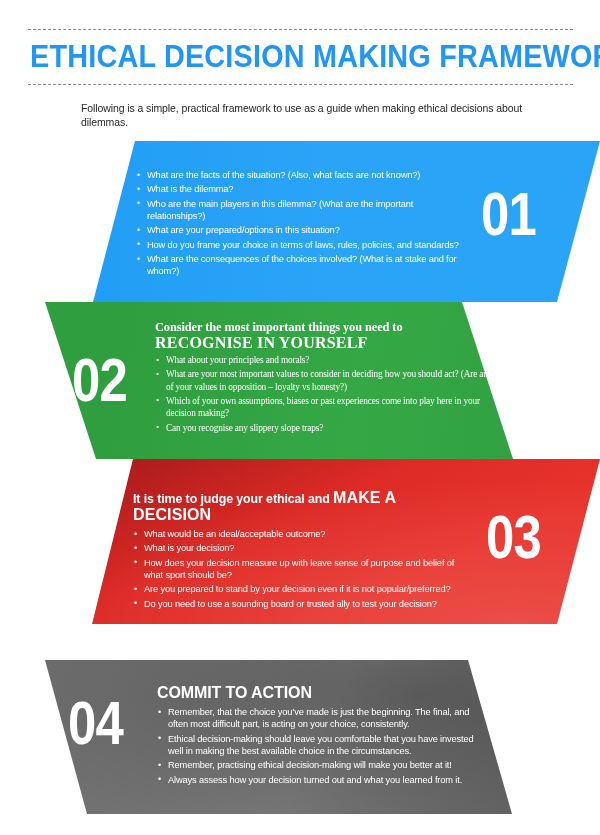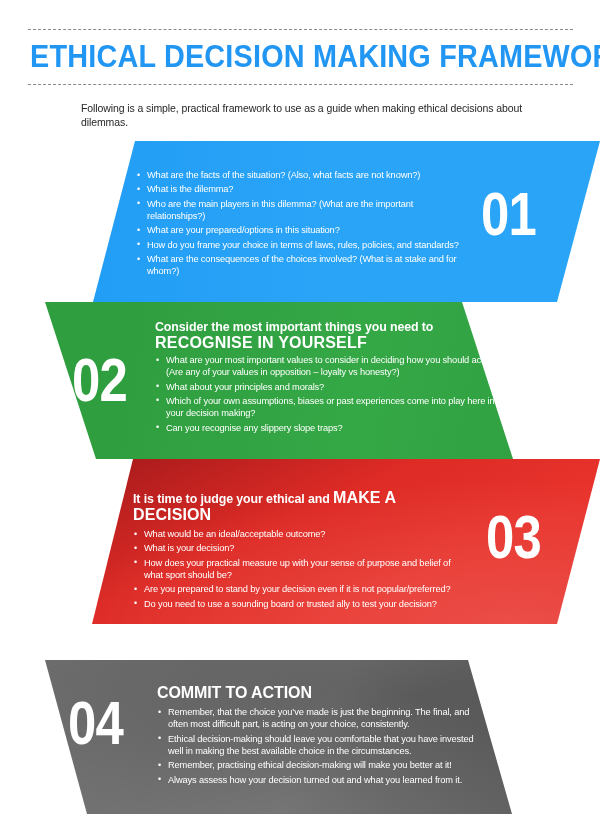--- a/index.html
+++ b/index.html
@@ -139,21 +139,21 @@
   
   #step-2 {
     top: 302px;
     height: 157px;
   }
   #step-2 .step-shape {
     background: linear-gradient(100deg, #2f9e3f 0%, #2f9e3f 22%, #35a846 60%, #2f9e3f 100%);
     clip-path: polygon(45px 0, 462px 0, 513px 157px, 96px 157px);
   }
   #step-2 .step-num { left: 66px; top: 47px; }
-  #step-2 .step-body { left: 155px; top: 18px; width: 340px; }
+  #step-2 .step-body { left: 155px; top: 18px; width: 340px; font-family: Liberation Serif, serif; }
 
   
   #step-3 {
     top: 459px;
     height: 165px;
   }
   #step-3 .step-shape {
     background:
       radial-gradient(130% 150% at 86% 100%, rgba(255,255,255,0.13) 0%, rgba(255,255,255,0) 58%),
       linear-gradient(155deg, #8c1515 0%, #b01d1d 16%, #de2b26 44%, #e8332c 70%, #e8332c 100%);
@@ -210,39 +210,39 @@
     </div>
   </section>
 
   <section class="step" id="step-2">
     <div class="step-shape"></div>
     <div class="step-inner">
       <div class="step-num">02</div>
       <div class="step-body">
         <div class="step-head"><span class="hl-normal">Consider the most important things you need to</span><span class="big-block">RECOGNISE IN YOURSELF</span></div>
         <ul class="step-list">
+          <li>What about your principles and morals?</li>
           <li>What are your most important values to consider in deciding how you should act? (Are any of your values in opposition – loyalty vs honesty?)</li>
-          <li>What about your principles and morals?</li>
           <li>Which of your own assumptions, biases or past experiences come into play here in your decision making?</li>
           <li>Can you recognise any slippery slope traps?</li>
         </ul>
       </div>
     </div>
   </section>
 
   <section class="step" id="step-3">
     <div class="step-shape"></div>
     <div class="step-inner">
       <div class="step-num">03</div>
       <div class="step-body">
         <div class="step-head"><span class="hl-normal">It is time to  judge your ethical and </span><span class="big">MAKE A DECISION</span></div>
         <ul class="step-list">
           <li>What would be an ideal/acceptable outcome?</li>
           <li>What is your decision?</li>
-          <li>How does your practical measure up with your sense of purpose and belief of what sport should be?</li>
+          <li>How does your decision measure up with leave sense of purpose and belief of what sport should be?</li>
           <li>Are you prepared to stand by your decision even if it is not popular/preferred?</li>
           <li>Do you need to use a sounding board or trusted ally to test your decision?</li>
         </ul>
       </div>
     </div>
   </section>
 
   <section class="step" id="step-4">
     <div class="step-shape"></div>
     <div class="step-inner">

